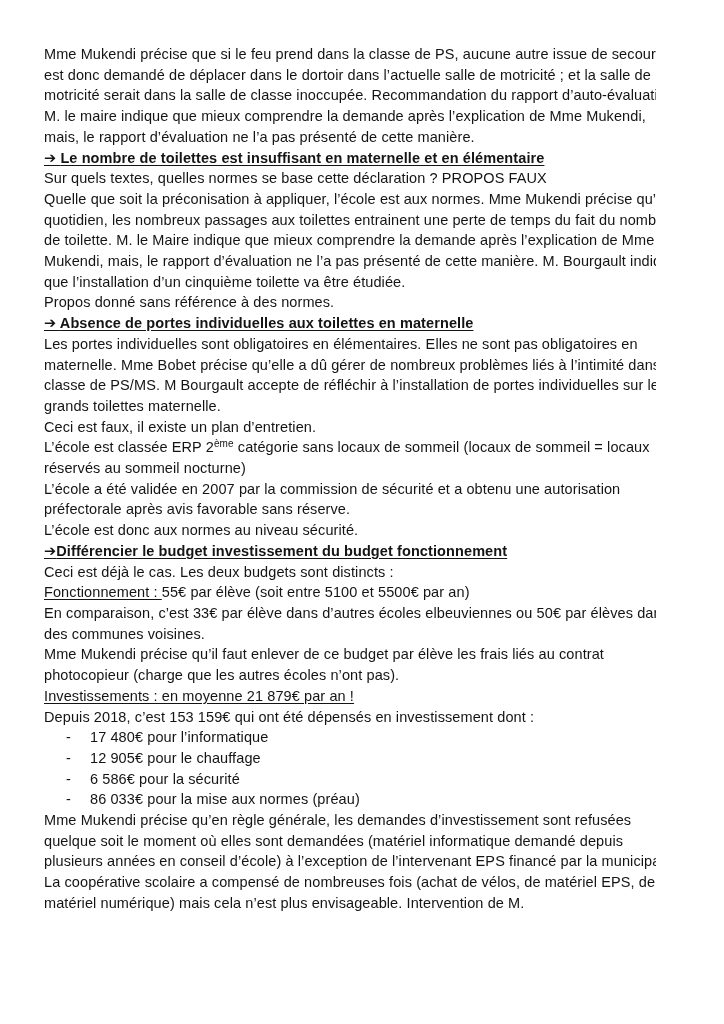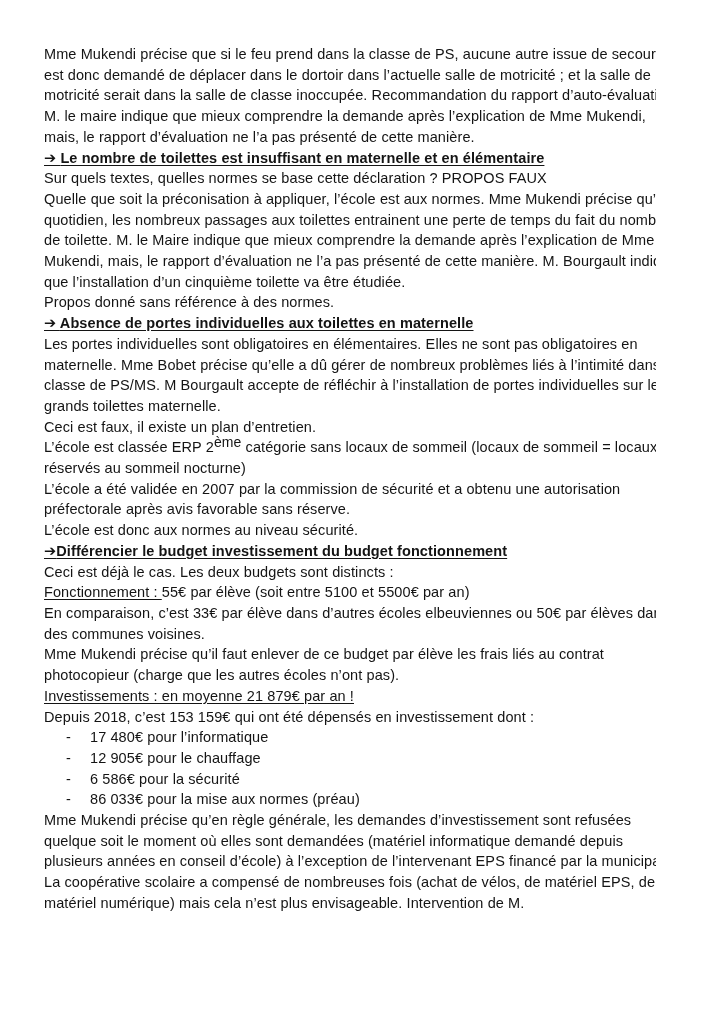--- a/index.html
+++ b/index.html
@@ -23,21 +23,21 @@
     width: 641px;
     font-size: 14.5px;
     line-height: 20.7px;
     letter-spacing: 0.1px;
   }
   .p { margin: 0; text-align: left; }
   .p.justify { text-align: justify; }
   .b { font-weight: bold; }
   .u { text-decoration: underline; text-underline-offset: 2px; }
   sup {
-    font-size: 14px;
+    font-size: 10px;
     line-height: 0;
     vertical-align: baseline;
     position: relative;
     top: -5px;
   }
   .li {
     margin: 0;
     position: relative;
     padding-left: 46px;
   }

